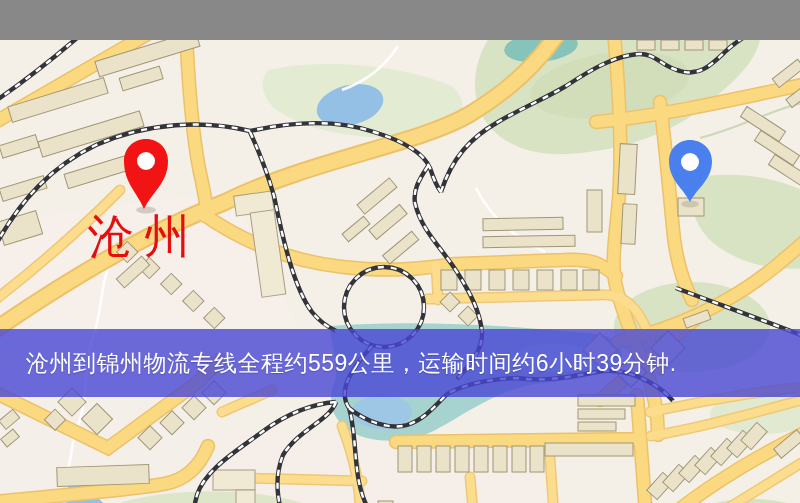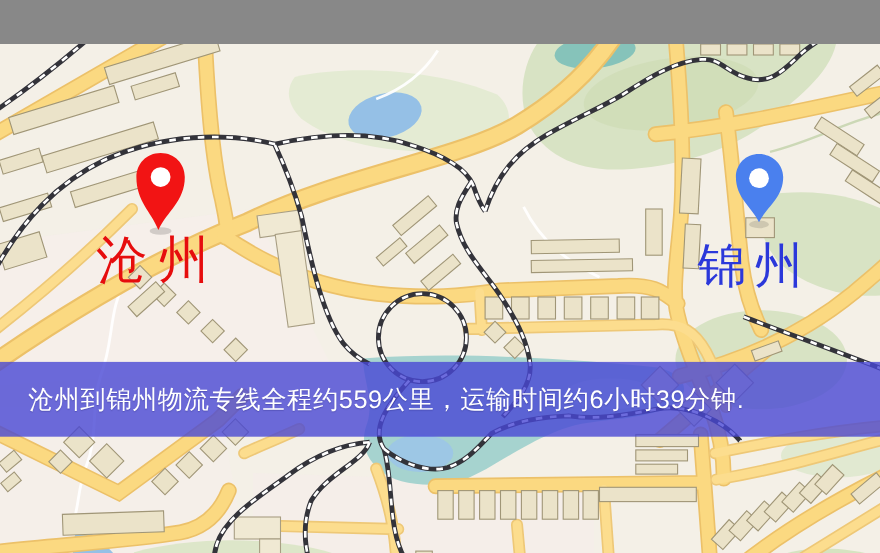--- a/index.html
+++ b/index.html
@@ -200,19 +200,18 @@
       <circle cx="146" cy="121" r="9" fill="#ffffff"></circle>
     </g>
     <g>
       <ellipse cx="690" cy="164" rx="9" ry="3.5" fill="rgba(0,0,0,0.12)"></ellipse>
       <path d="M690,162 C683,148 669,140 669,121 C669,109 678,100 690,100 C702,100 712,109 712,121 C712,140 697,148 690,162 Z" fill="#4a80ee"></path>
       <circle cx="690" cy="122" r="9" fill="#ffffff"></circle>
     </g>
   </svg>
 
   <div class="city-label" id="origin-label" style="color: rgb(230, 13, 13);">沧州</div>
-  <div class="city-label" id="dest-label" style="color: rgb(43, 56, 218);">锦州</div>
 
   <div class="banner" style="background: rgba(73, 71, 212, 0.8);">
     <span class="banner-text" style="color: rgb(255, 255, 255);">沧州到锦州物流专线全程约559公里，运输时间约6小时39分钟.</span>
   </div>
 
 </div>
 
 </body></html>

